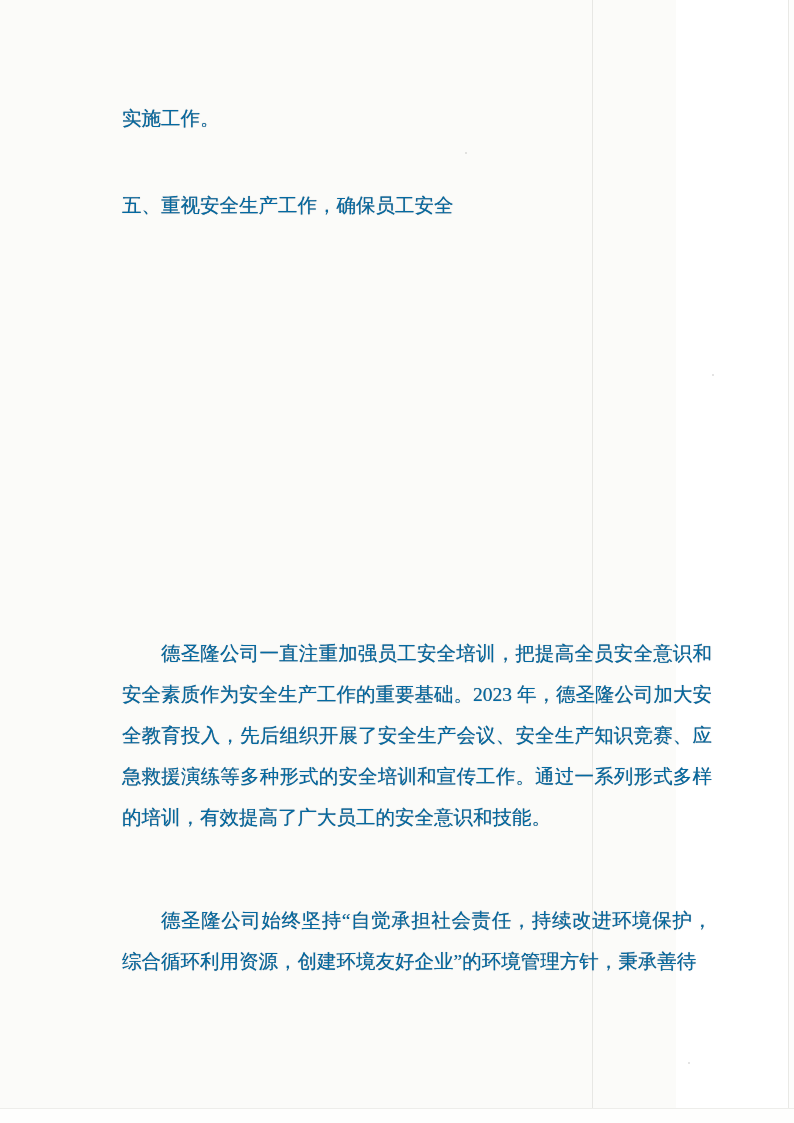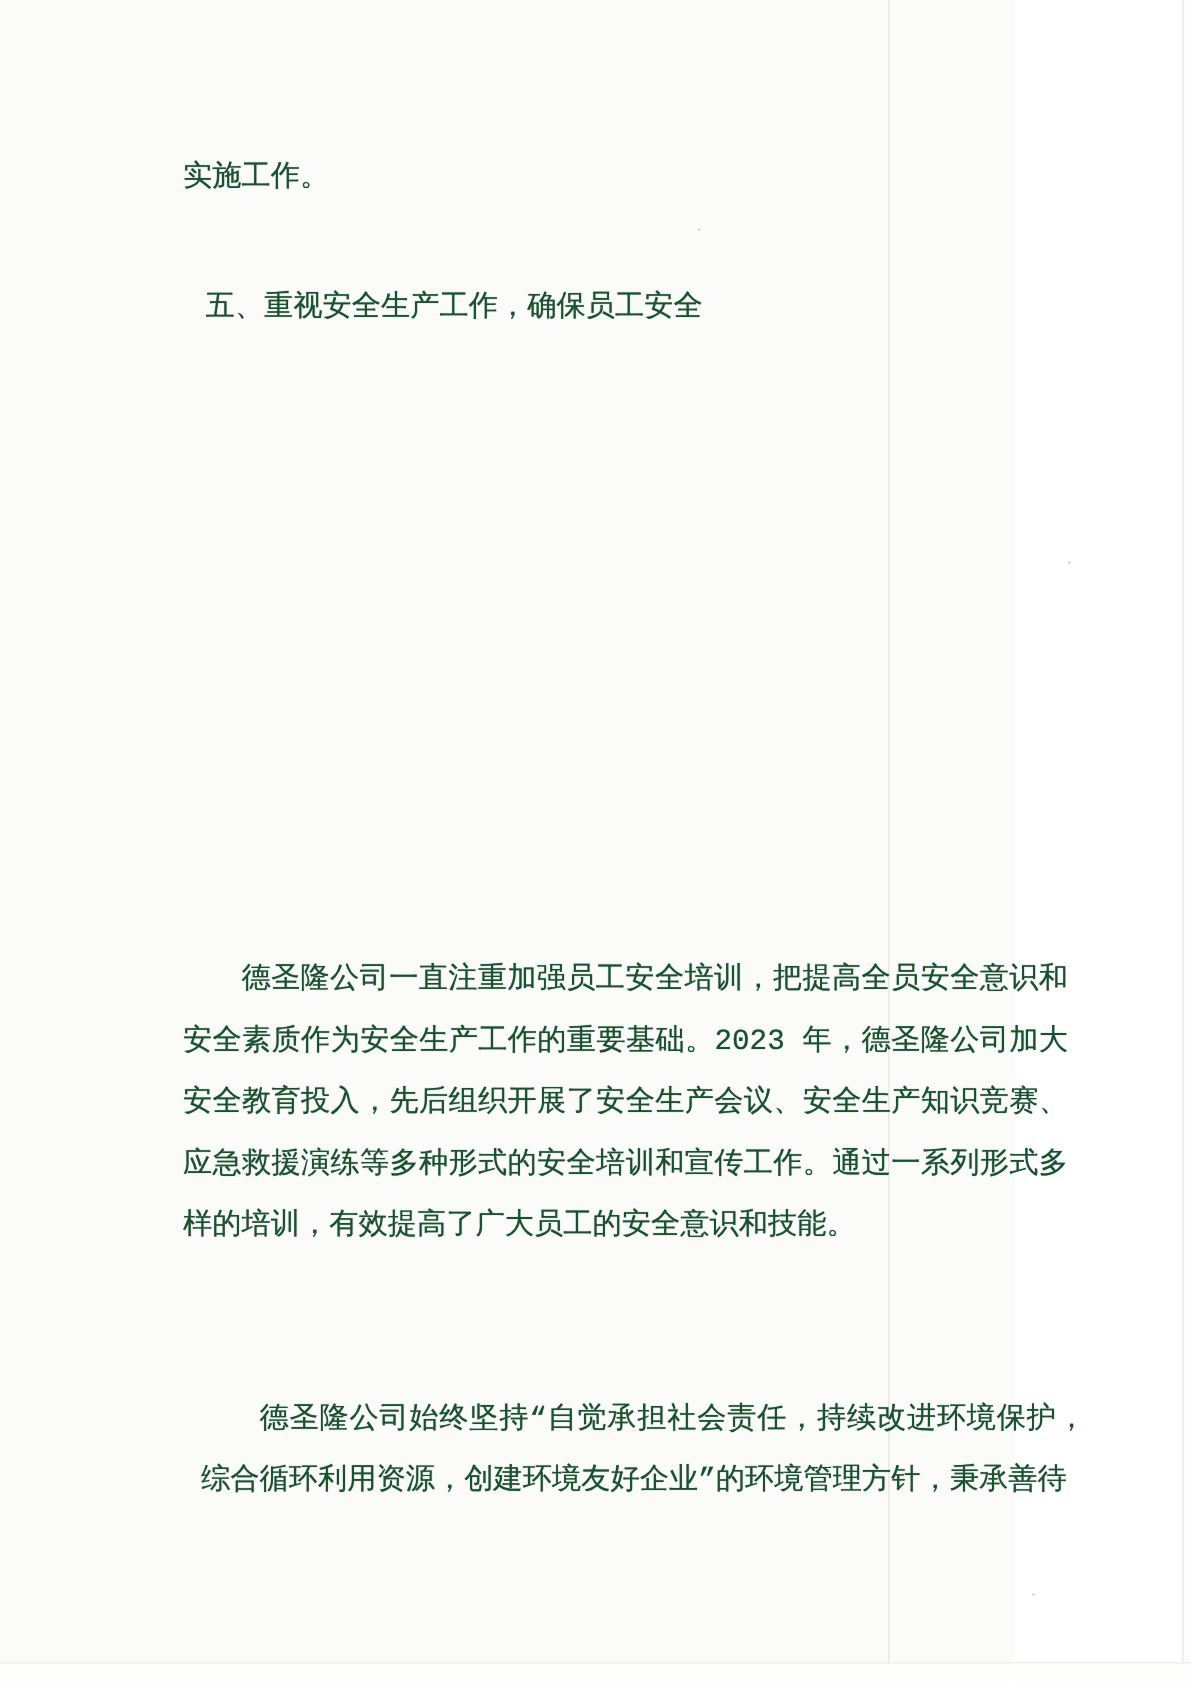--- a/index.html
+++ b/index.html
@@ -8,22 +8,22 @@
     width: 794px;
     height: 1123px;
     background: #ffffff;
     overflow: hidden;
   }
   .page {
     position: relative;
     width: 676px;
     height: 1123px;
     background: #fbfbf9;
-    font-family: Liberation Mono, monospace;
-    color: #14532d;
+    font-family: Liberation Serif, serif;
+    color: #0369a1;
   }
   
   .scan-vline-mid {
     position: absolute;
     left: 592px; top: 0;
     width: 1px; height: 1110px;
     background: #e7e7e4;
   }
   .scan-vline-right {
     position: absolute;
@@ -72,26 +72,26 @@
     text-indent: 2em;
   }
   .lead {
     text-indent: 0;
   }
   .heading {
     text-indent: 0;
     text-align: left;
   }
   .pos-lead { top: 98px; }
-  .pos-h1   { top: 185px; margin-left: 15px; }
+  .pos-h1   { top: 185px; }
   .pos-p1   { top: 231px; }
   .pos-p2   { top: 436px; }
   .pos-p3   { top: 633px; }
   .pos-h2   { top: 884px; }
-  .pos-p4   { top: 926px; margin-left: 12px; }
+  .pos-p4   { top: 900px; }
 </style>
 </head>
 <body>
 
 <div class="page">
 
   <div class="scan-right-strip"></div>
   <div class="scan-vline-mid"></div>
   <div class="scan-vline-right"></div>
   <div class="scan-bottom-strip"></div>

